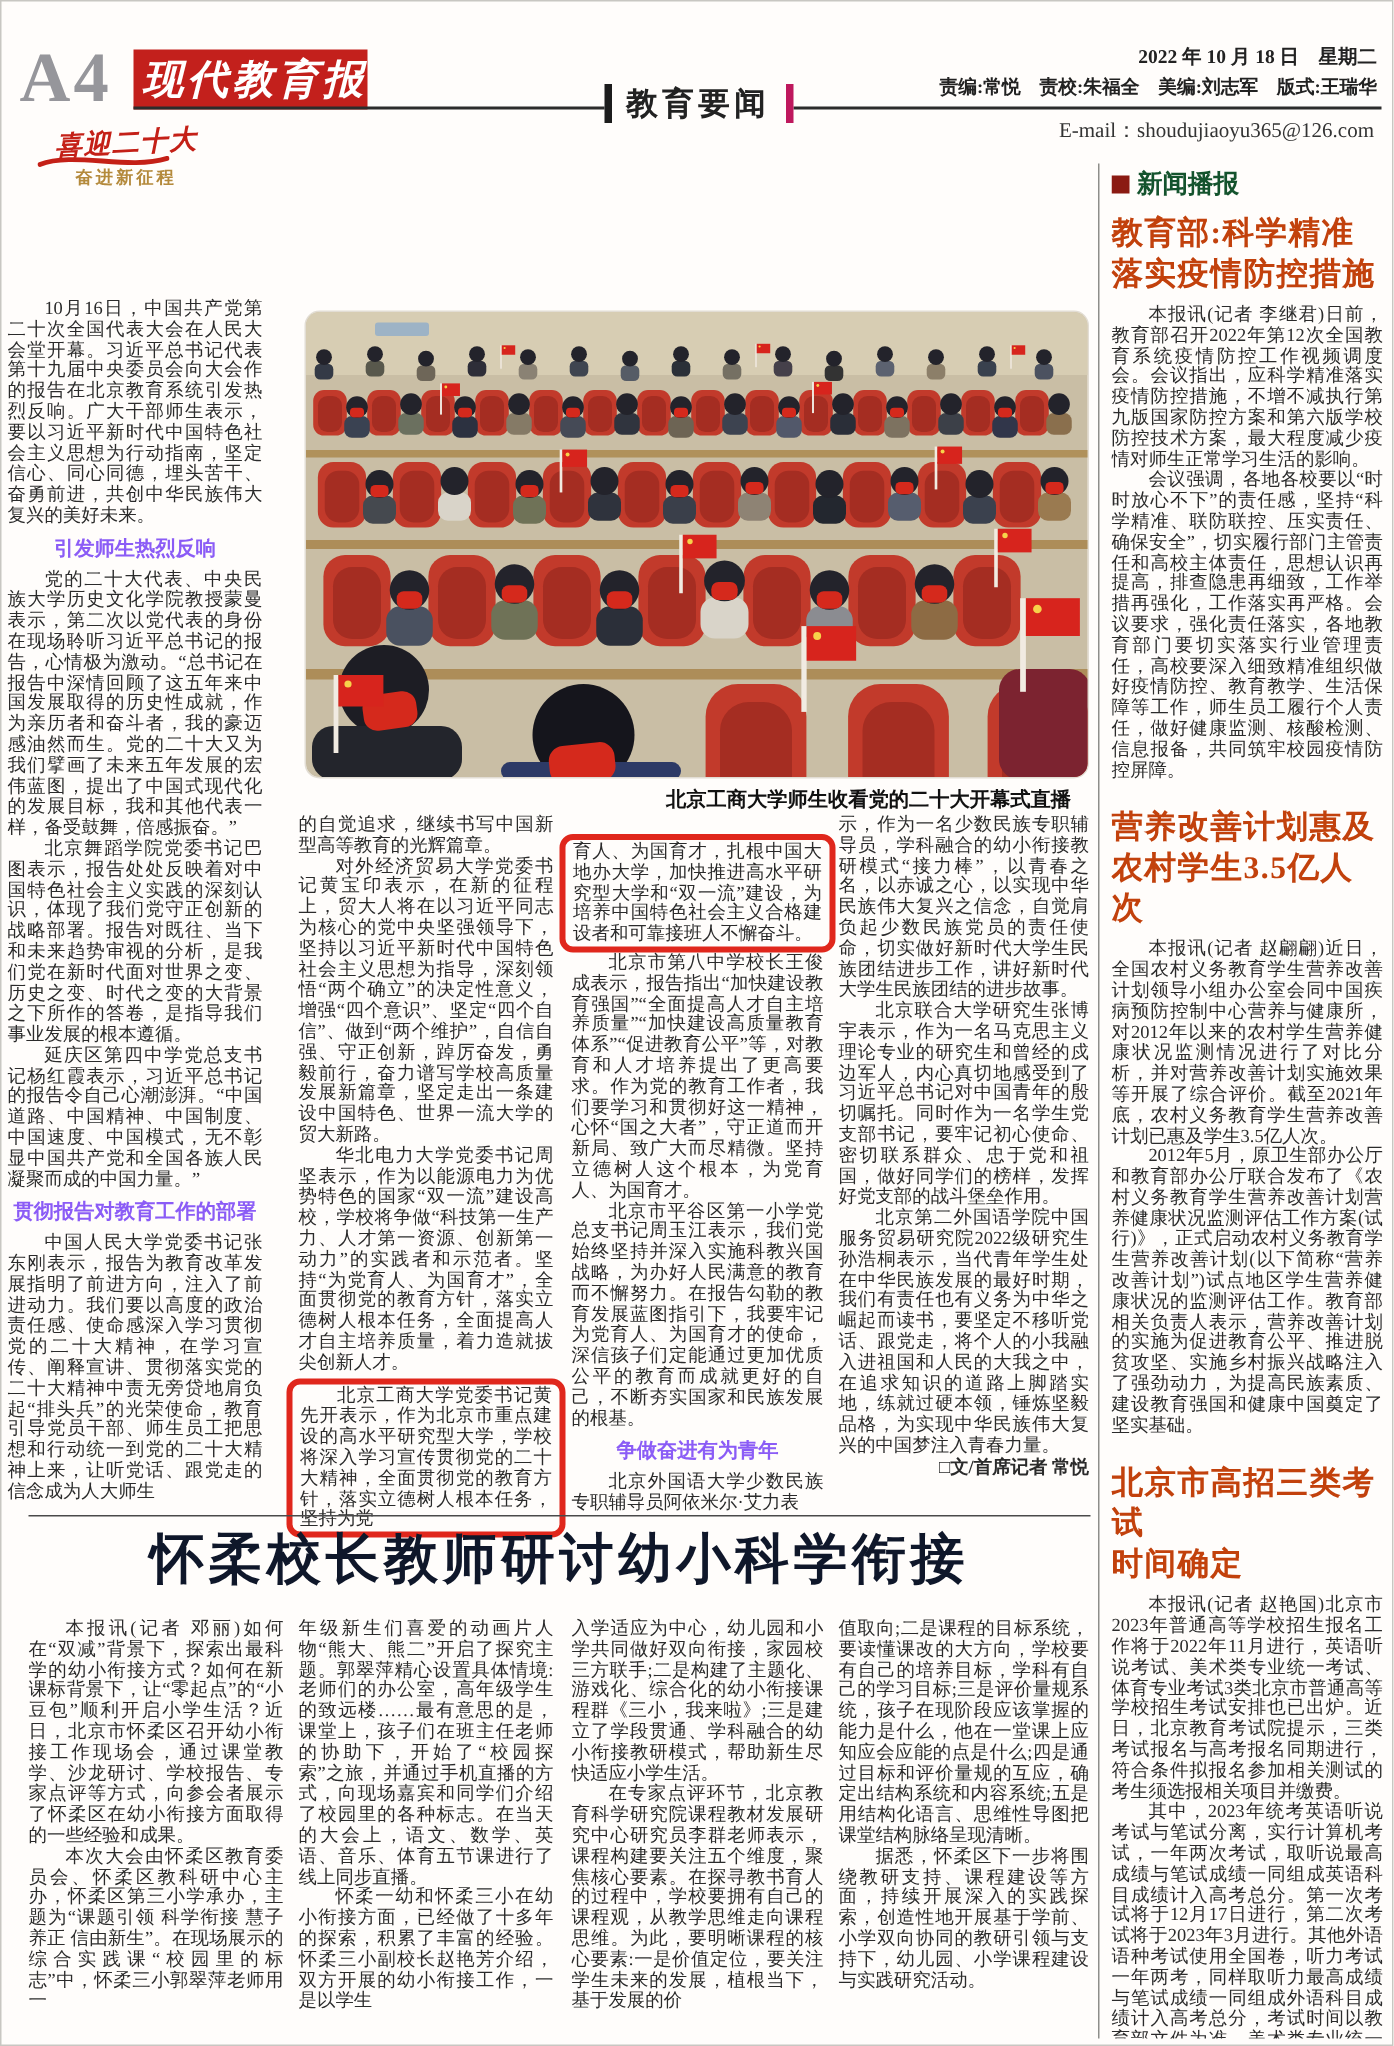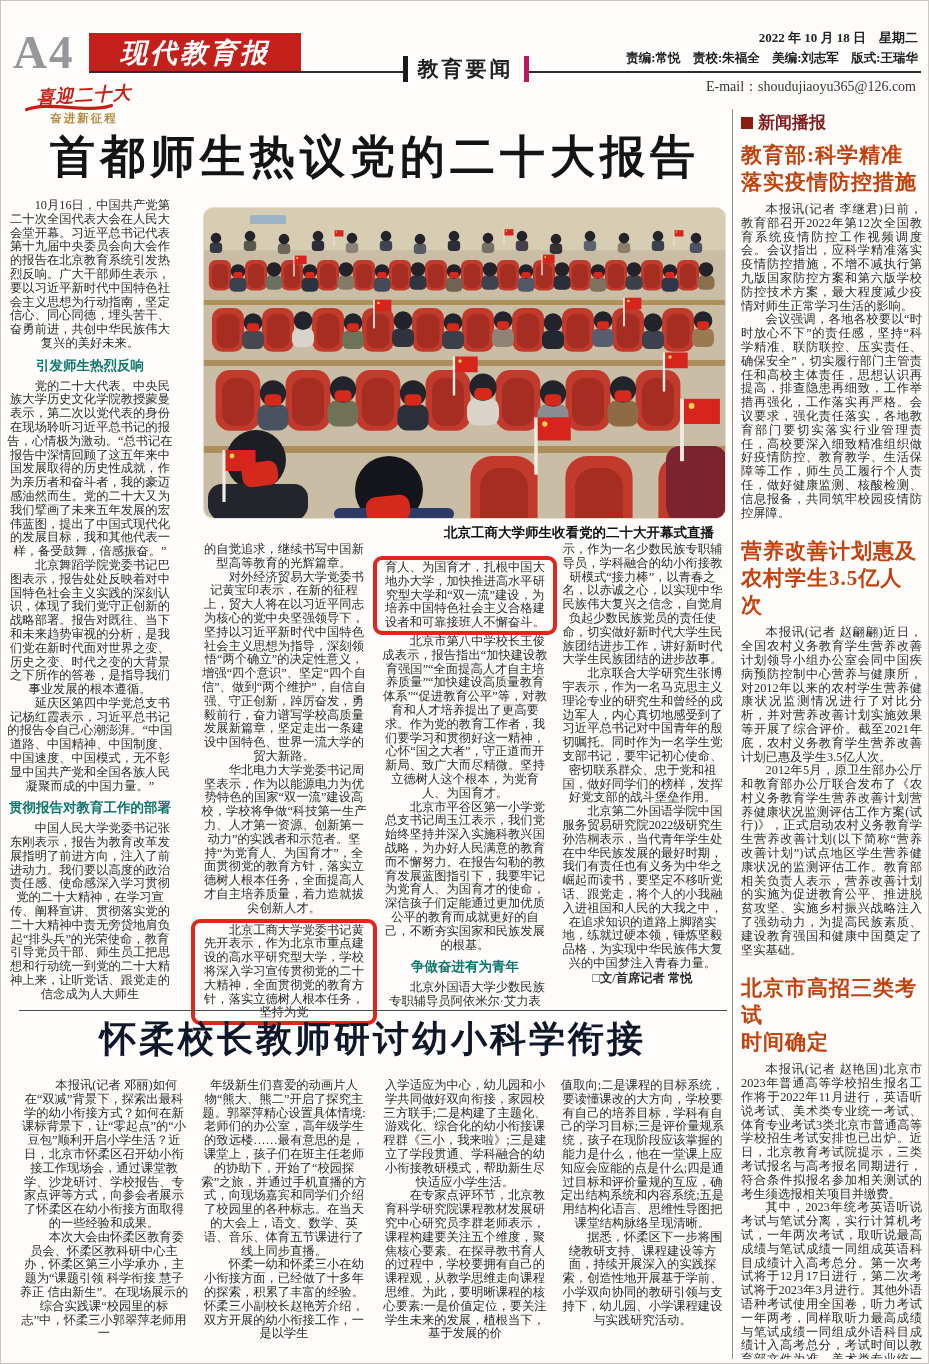--- a/index.html
+++ b/index.html
@@ -3,22 +3,22 @@
 <meta charset="utf-8">
 <style>
   html,body{margin:0;padding:0;background:#e9e8e3;}
   .page{position:relative;width:929px;height:1364px;background:#fffdfb;margin:0 auto;
         font-family:"Liberation Serif","DejaVu Serif",serif;color:#222;
         border:1px solid #c8c7c2;box-sizing:border-box;overflow:hidden;}
   .abs{position:absolute;}
 
   
   .page-label{left:12px;top:24px;font-size:47px;font-weight:900;color:#96969b;letter-spacing:2px;}
-  .masthead{left:88px;top:32px;width:212px;height:40px;background:#c3201c;color:#fff;
-            text-align:center;line-height:40px;font-size:27px;font-weight:900;font-style:italic;letter-spacing:3px;}
+  .masthead{left:88px;top:32px;width:156px;height:40px;background:#c3201c;color:#fff;
+            text-align:right;line-height:40px;font-size:27px;font-weight:900;font-style:italic;letter-spacing:3px;}
   .hdr-date{right:10px;top:28px;width:400px;text-align:right;font-size:13px;font-weight:700;color:#222;}
   .hdr-staff{right:10px;top:49px;width:460px;text-align:right;font-size:12.5px;font-weight:700;color:#222;}
   .hdr-rule{left:88px;top:70px;width:832px;height:2px;background:#2c2c2c;}
   .section-label{left:0;top:55px;width:929px;text-align:center;pointer-events:none;}
   .section-label span{display:inline-block;background:#fffdfb;padding:0 10px;font-size:21px;font-weight:900;
             letter-spacing:3px;border-left:5px solid #1c1c1c;border-right:5px solid #be185d;line-height:26px;}
   .hdr-email{right:12px;top:77px;width:400px;text-align:right;font-size:14px;color:#333;}
 
   
   .stamp{left:18px;top:82px;width:130px;text-align:center;}
@@ -28,23 +28,23 @@
   .stamp-l2{font-size:11.5px;font-weight:900;color:#b48a3c;letter-spacing:2px;display:block;margin-top:-1px;}
 
   
   .headline{left:22px;top:126px;width:704px;text-align:center;font-size:45px;font-weight:900;
             color:#141414;letter-spacing:5px;white-space:nowrap;}
   .bottom-headline{left:18px;top:1014px;width:708px;text-align:center;font-size:36px;font-weight:900;
             color:#0f172a;letter-spacing:3px;white-space:nowrap;}
 
   
   .bodycol{font-size:12.3px;line-height:13.8px;text-align:justify;color:#2b2b2b;}
-  .bodycol p{margin:0;text-indent:2em;text-align:center;}
+  .bodycol p{margin:0;text-indent:2em;}
   .bodycol p.cont{text-indent:0;}
-  .bodycol h3{font-size:13.5px;font-weight:900;text-align:center;margin:8px 0 7px;color:#0f766e;}
+  .bodycol h3{font-size:13.5px;font-weight:900;text-align:center;margin:8px 0 7px;color:#8b5cf6;}
   .c1{left:4px;top:198px;width:170px;height:810px;overflow:hidden;}
   .c2{left:198px;top:542px;width:170px;}
   .c3{left:380px;top:542px;width:168px;}
   .c4{left:558px;top:542px;width:167px;}
   .redbox{border:4px solid #e0271c;border-radius:9px;margin:3px -8px 0;padding:1px 5px;}
   .byline{text-align:right;font-weight:700;text-indent:0 !important;margin-top:1px !important;}
 
   .b1{left:18px;top:1078px;width:170px;height:278px;overflow:hidden;}
   .b2{left:198px;top:1078px;width:170px;height:278px;overflow:hidden;}
   .b3{left:380px;top:1078px;width:168px;height:278px;overflow:hidden;}
@@ -54,21 +54,21 @@
   .photo{left:202px;top:206px;width:523px;height:312px;border-radius:10px;overflow:hidden;
          border:1px solid #e2ddd4;box-sizing:border-box;}
   .caption{left:202px;top:523px;width:511px;text-align:right;font-size:13.5px;font-weight:700;color:#111;}
 
   
   .v-rule{left:731px;top:108px;width:1px;height:1250px;background:#8e8e8a;}
   .mid-rule{left:18px;top:1009px;width:708px;height:1px;background:#4a4a4a;}
 
   
   .sidebar{left:740px;top:110px;width:181px;height:1248px;overflow:hidden;}
-  .sb-label{font-size:17px;font-weight:900;color:#7f1d1d;margin:0 0 8px;}
+  .sb-label{font-size:17px;font-weight:900;color:#14532d;margin:0 0 8px;}
   .sb-label .sq{display:inline-block;width:12px;height:12px;background:#8b1a12;margin-right:5px;vertical-align:-1px;}
   .sb-title{font-size:21px;line-height:27px;font-weight:900;color:#c2410c;margin:6px 0 7px;
             white-space:pre-line;letter-spacing:1px;}
   .sb-body{font-size:12.3px;line-height:13.8px;text-align:justify;color:#2b2b2b;}
   .sb-body p{margin:0;text-indent:2em;}
   .sb-gap{height:12px;}
 </style>
 </head>
 <body>
 
@@ -83,21 +83,20 @@
   <div class="abs hdr-email">E-mail：shoudujiaoyu365@126.com</div>
 
   <div class="abs stamp">
     <span class="stamp-l1">喜迎二十大</span>
     <svg class="stamp-rib" viewBox="0 0 110 10" preserveAspectRatio="none">
         <path d="M2 7 C 30 -4, 75 12, 108 2" stroke="#c42017" stroke-width="4" fill="none" stroke-linecap="round"></path>
       </svg>
     <span class="stamp-l2">奋进新征程</span>
   </div>
 
-  <div class="abs headline">首都师生热议党的二十大报告</div>
 
   <div class="abs bodycol c1">
     <p>10月16日，中国共产党第二十次全国代表大会在人民大会堂开幕。习近平总书记代表第十九届中央委员会向大会作的报告在北京教育系统引发热烈反响。广大干部师生表示，要以习近平新时代中国特色社会主义思想为行动指南，坚定信心、同心同德，埋头苦干、奋勇前进，共创中华民族伟大复兴的美好未来。</p>
     <h3>引发师生热烈反响</h3>
     <p>党的二十大代表、中央民族大学历史文化学院教授蒙曼表示，第二次以党代表的身份在现场聆听习近平总书记的报告，心情极为激动。“总书记在报告中深情回顾了这五年来中国发展取得的历史性成就，作为亲历者和奋斗者，我的豪迈感油然而生。党的二十大又为我们擘画了未来五年发展的宏伟蓝图，提出了中国式现代化的发展目标，我和其他代表一样，备受鼓舞，倍感振奋。”</p>
     <p>北京舞蹈学院党委书记巴图表示，报告处处反映着对中国特色社会主义实践的深刻认识，体现了我们党守正创新的战略部署。报告对既往、当下和未来趋势审视的分析，是我们党在新时代面对世界之变、历史之变、时代之变的大背景之下所作的答卷，是指导我们事业发展的根本遵循。</p>
     <p>延庆区第四中学党总支书记杨红霞表示，习近平总书记的报告令自己心潮澎湃。“中国道路、中国精神、中国制度、中国速度、中国模式，无不彰显中国共产党和全国各族人民凝聚而成的中国力量。”</p>
     <h3>贯彻报告对教育工作的部署</h3>
     <p>中国人民大学党委书记张东刚表示，报告为教育改革发展指明了前进方向，注入了前进动力。我们要以高度的政治责任感、使命感深入学习贯彻党的二十大精神，在学习宣传、阐释宣讲、贯彻落实党的二十大精神中责无旁贷地肩负起“排头兵”的光荣使命，教育引导党员干部、师生员工把思想和行动统一到党的二十大精神上来，让听党话、跟党走的信念成为人大师生</p>
   </div>

